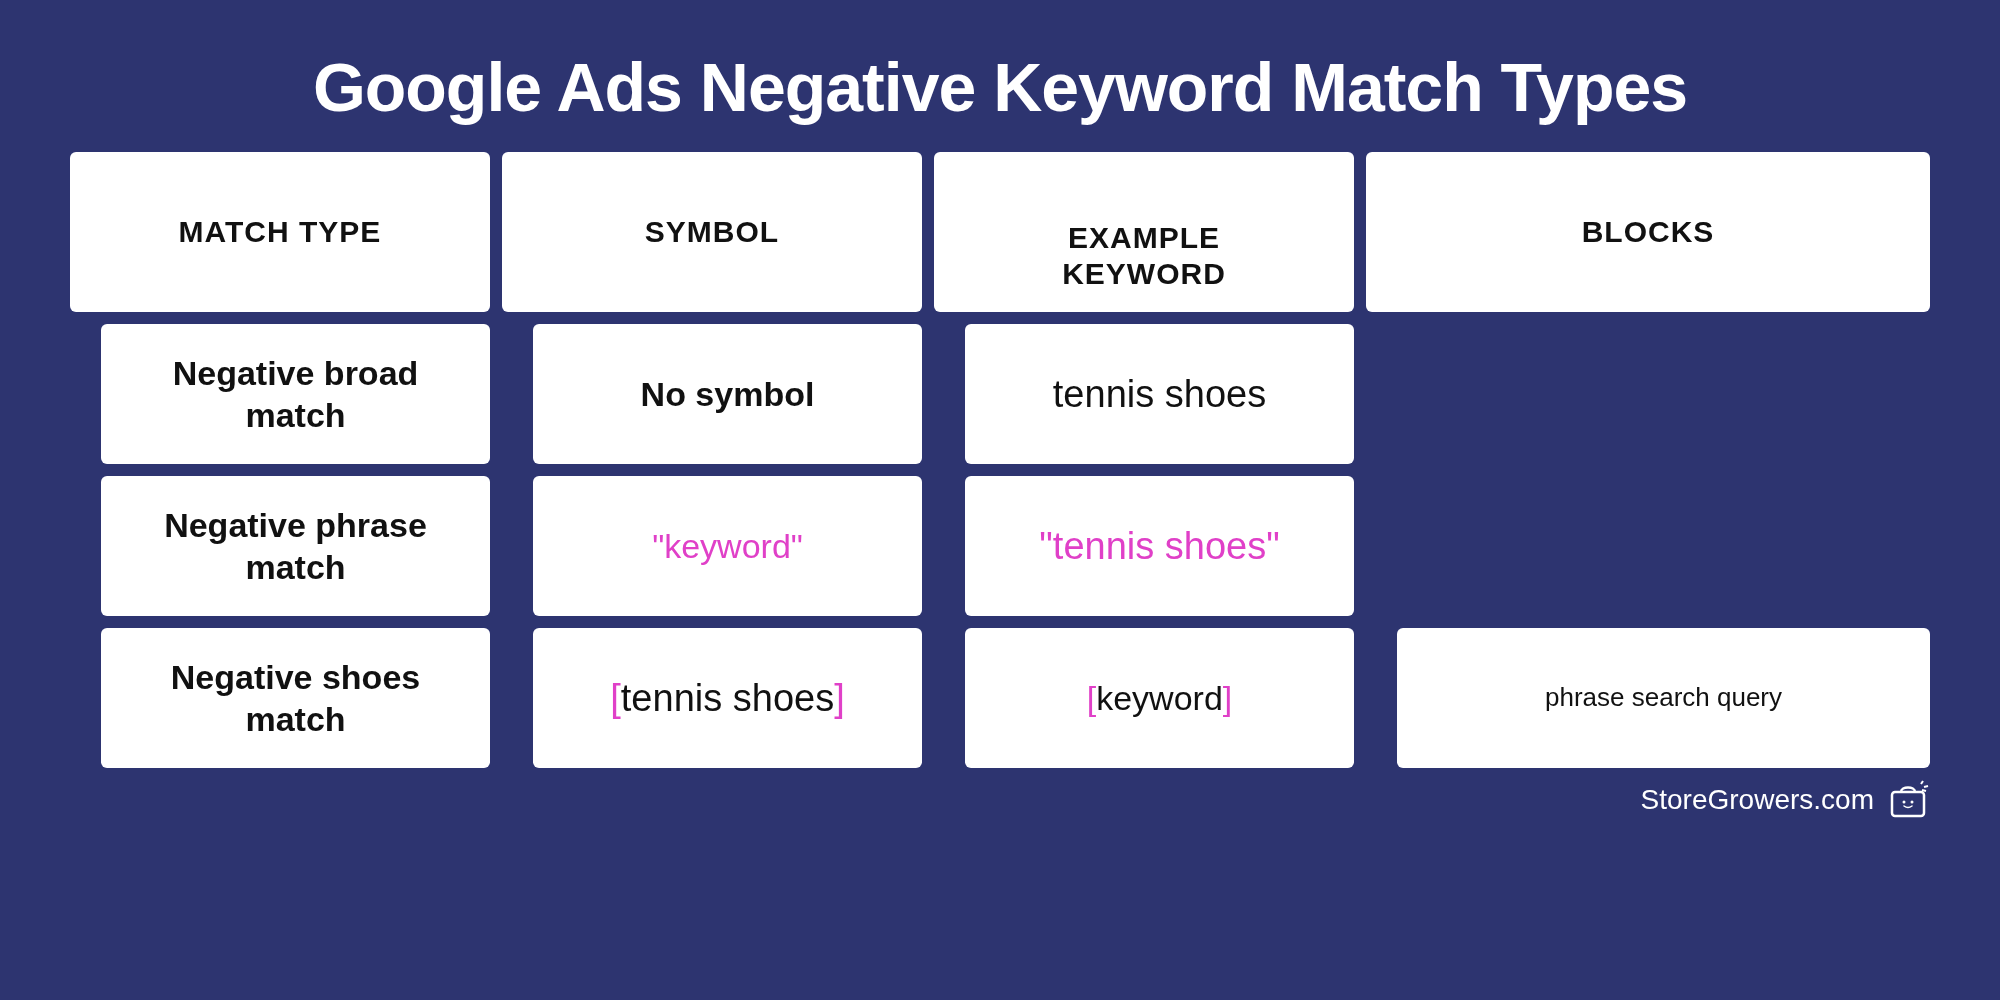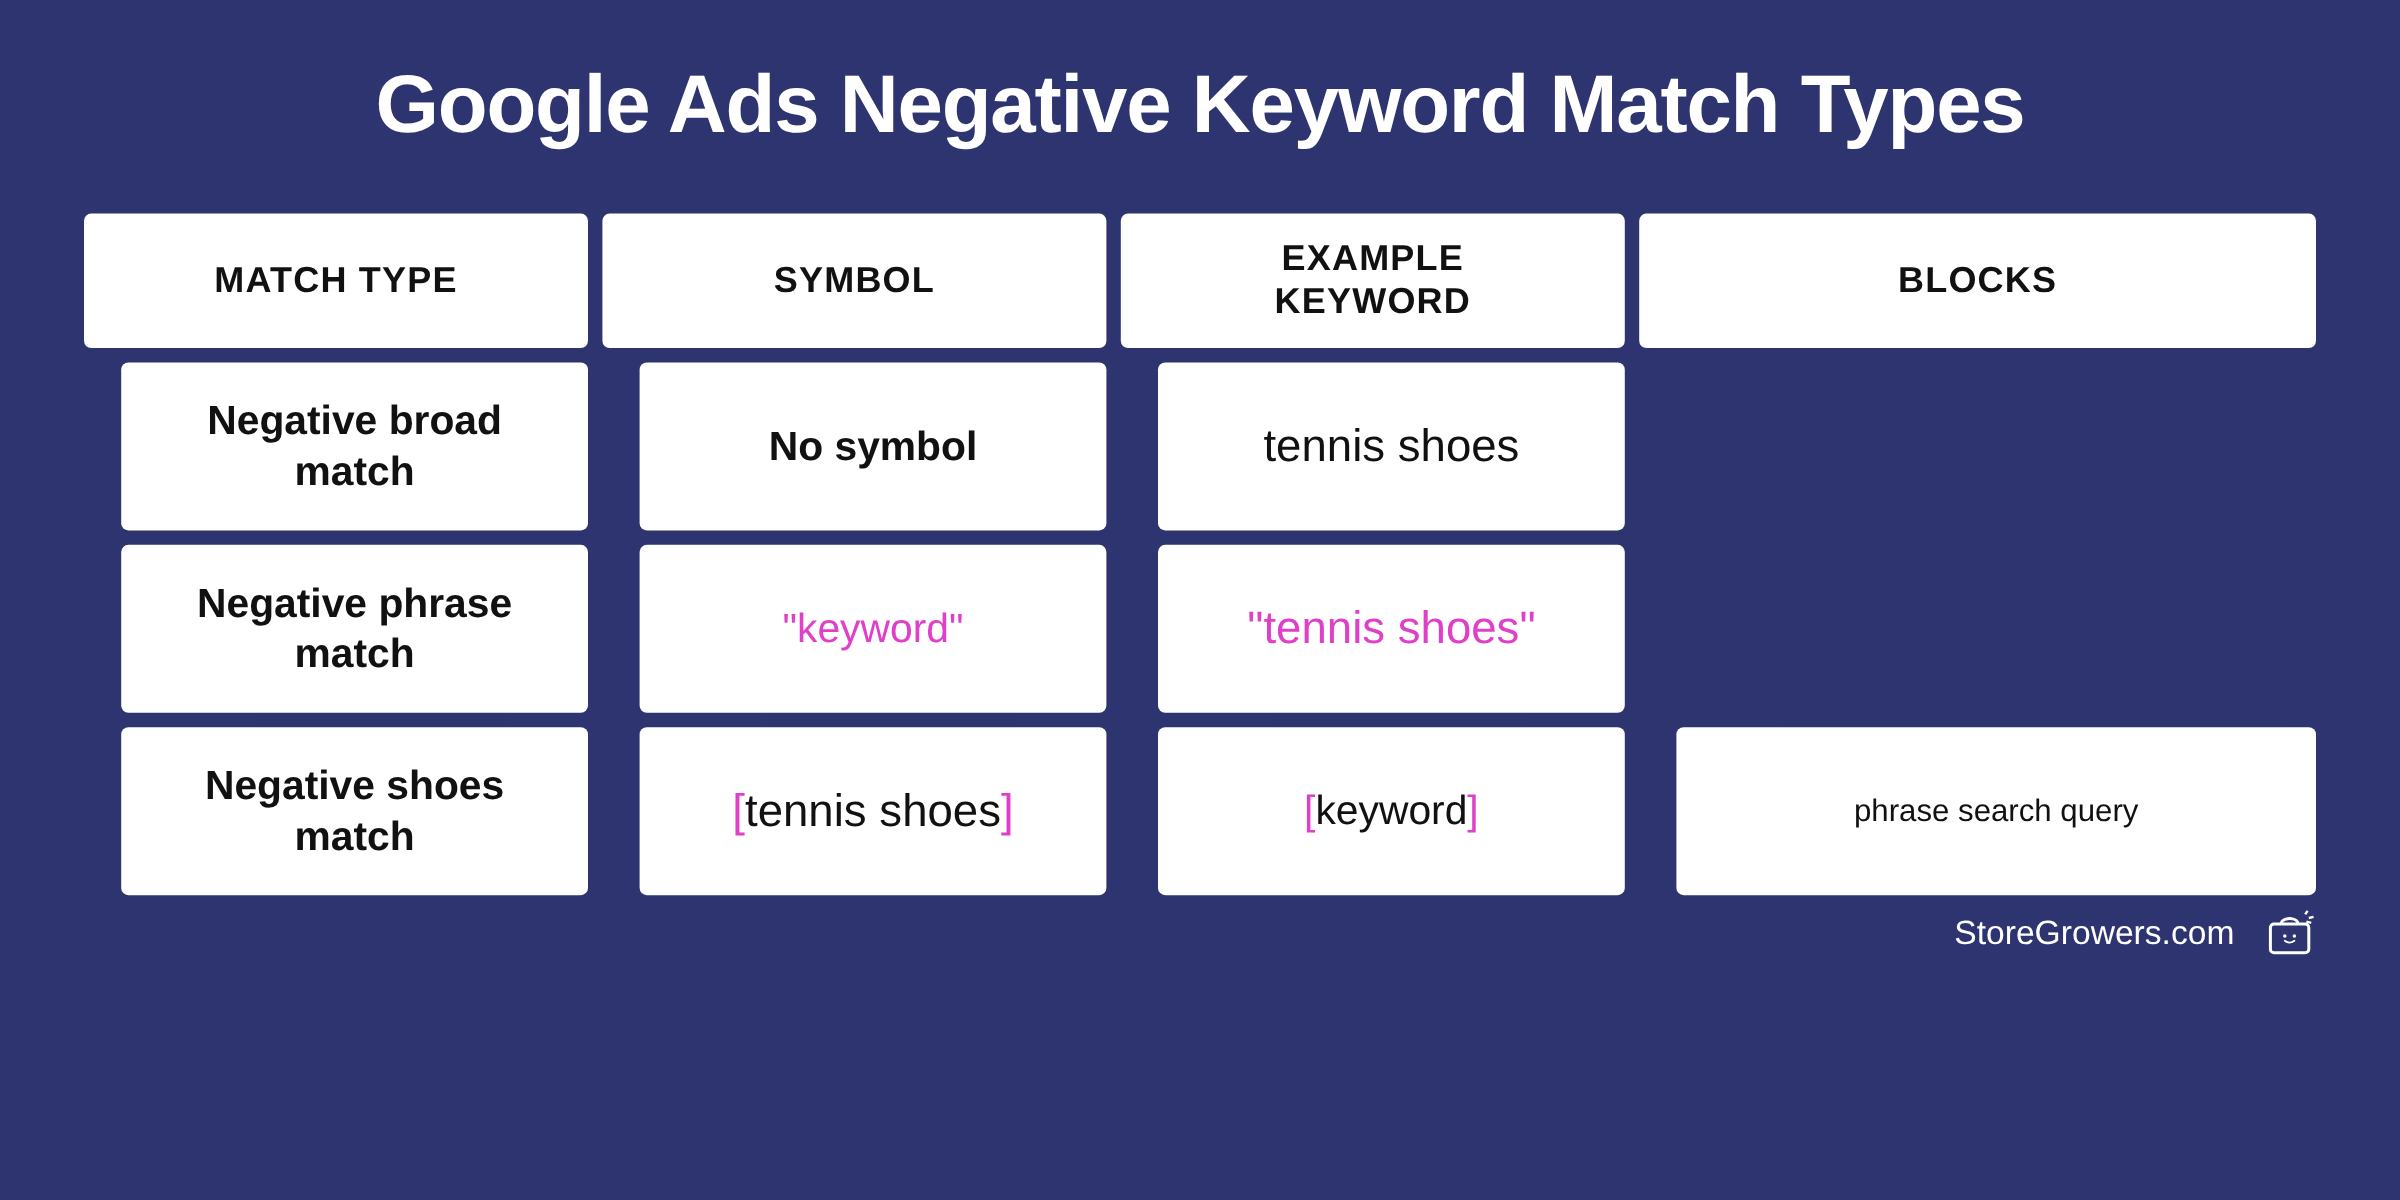--- a/index.html
+++ b/index.html
@@ -15,21 +15,21 @@
       justify-content: flex-start;
       overflow: hidden;
     }
 
     .title {
       color: #ffffff;
       font-size: 68px;
       font-weight: 900;
       text-align: right;
       margin-top: 48px;
-      margin-bottom: 52px;
+      margin-bottom: 26px;
       letter-spacing: -1px;
     }
 
     .table-container {
       width: 1860px;
       display: flex;
       flex-direction: column;
       gap: 12px;
     }
 
@@ -106,21 +106,21 @@
       font-weight: 400;
       line-height: 1.35;
     }
 
     .footer {
       width: 1860px;
       display: flex;
       justify-content: flex-end;
       align-items: center;
       margin-top: 10px;
-      gap: 24px;
+      gap: 12px;
     }
 
     .footer-text {
       color: #ffffff;
       font-size: 28px;
       font-weight: 400;
     }
 
     .cart-icon {
       width: 44px;
@@ -135,21 +135,21 @@
 <div class="table-container">
 
   <div class="table-row header-row">
     <div class="cell">
       <span class="header-text">MATCH TYPE</span>
     </div>
     <div class="cell">
       <span class="header-text">SYMBOL</span>
     </div>
     <div class="cell">
-      <span class="header-text" style="white-space: pre-line;">EXAMPLE
+      <span class="header-text" style="white-space: pre-line; margin-top: 48px;">EXAMPLE
 KEYWORD</span>
     </div>
     <div class="cell">
       <span class="header-text">BLOCKS</span>
     </div>
   </div>
 
   <div class="table-row data-row">
     <div class="cell">
       <span class="match-type-text">Negative broad match</span>

